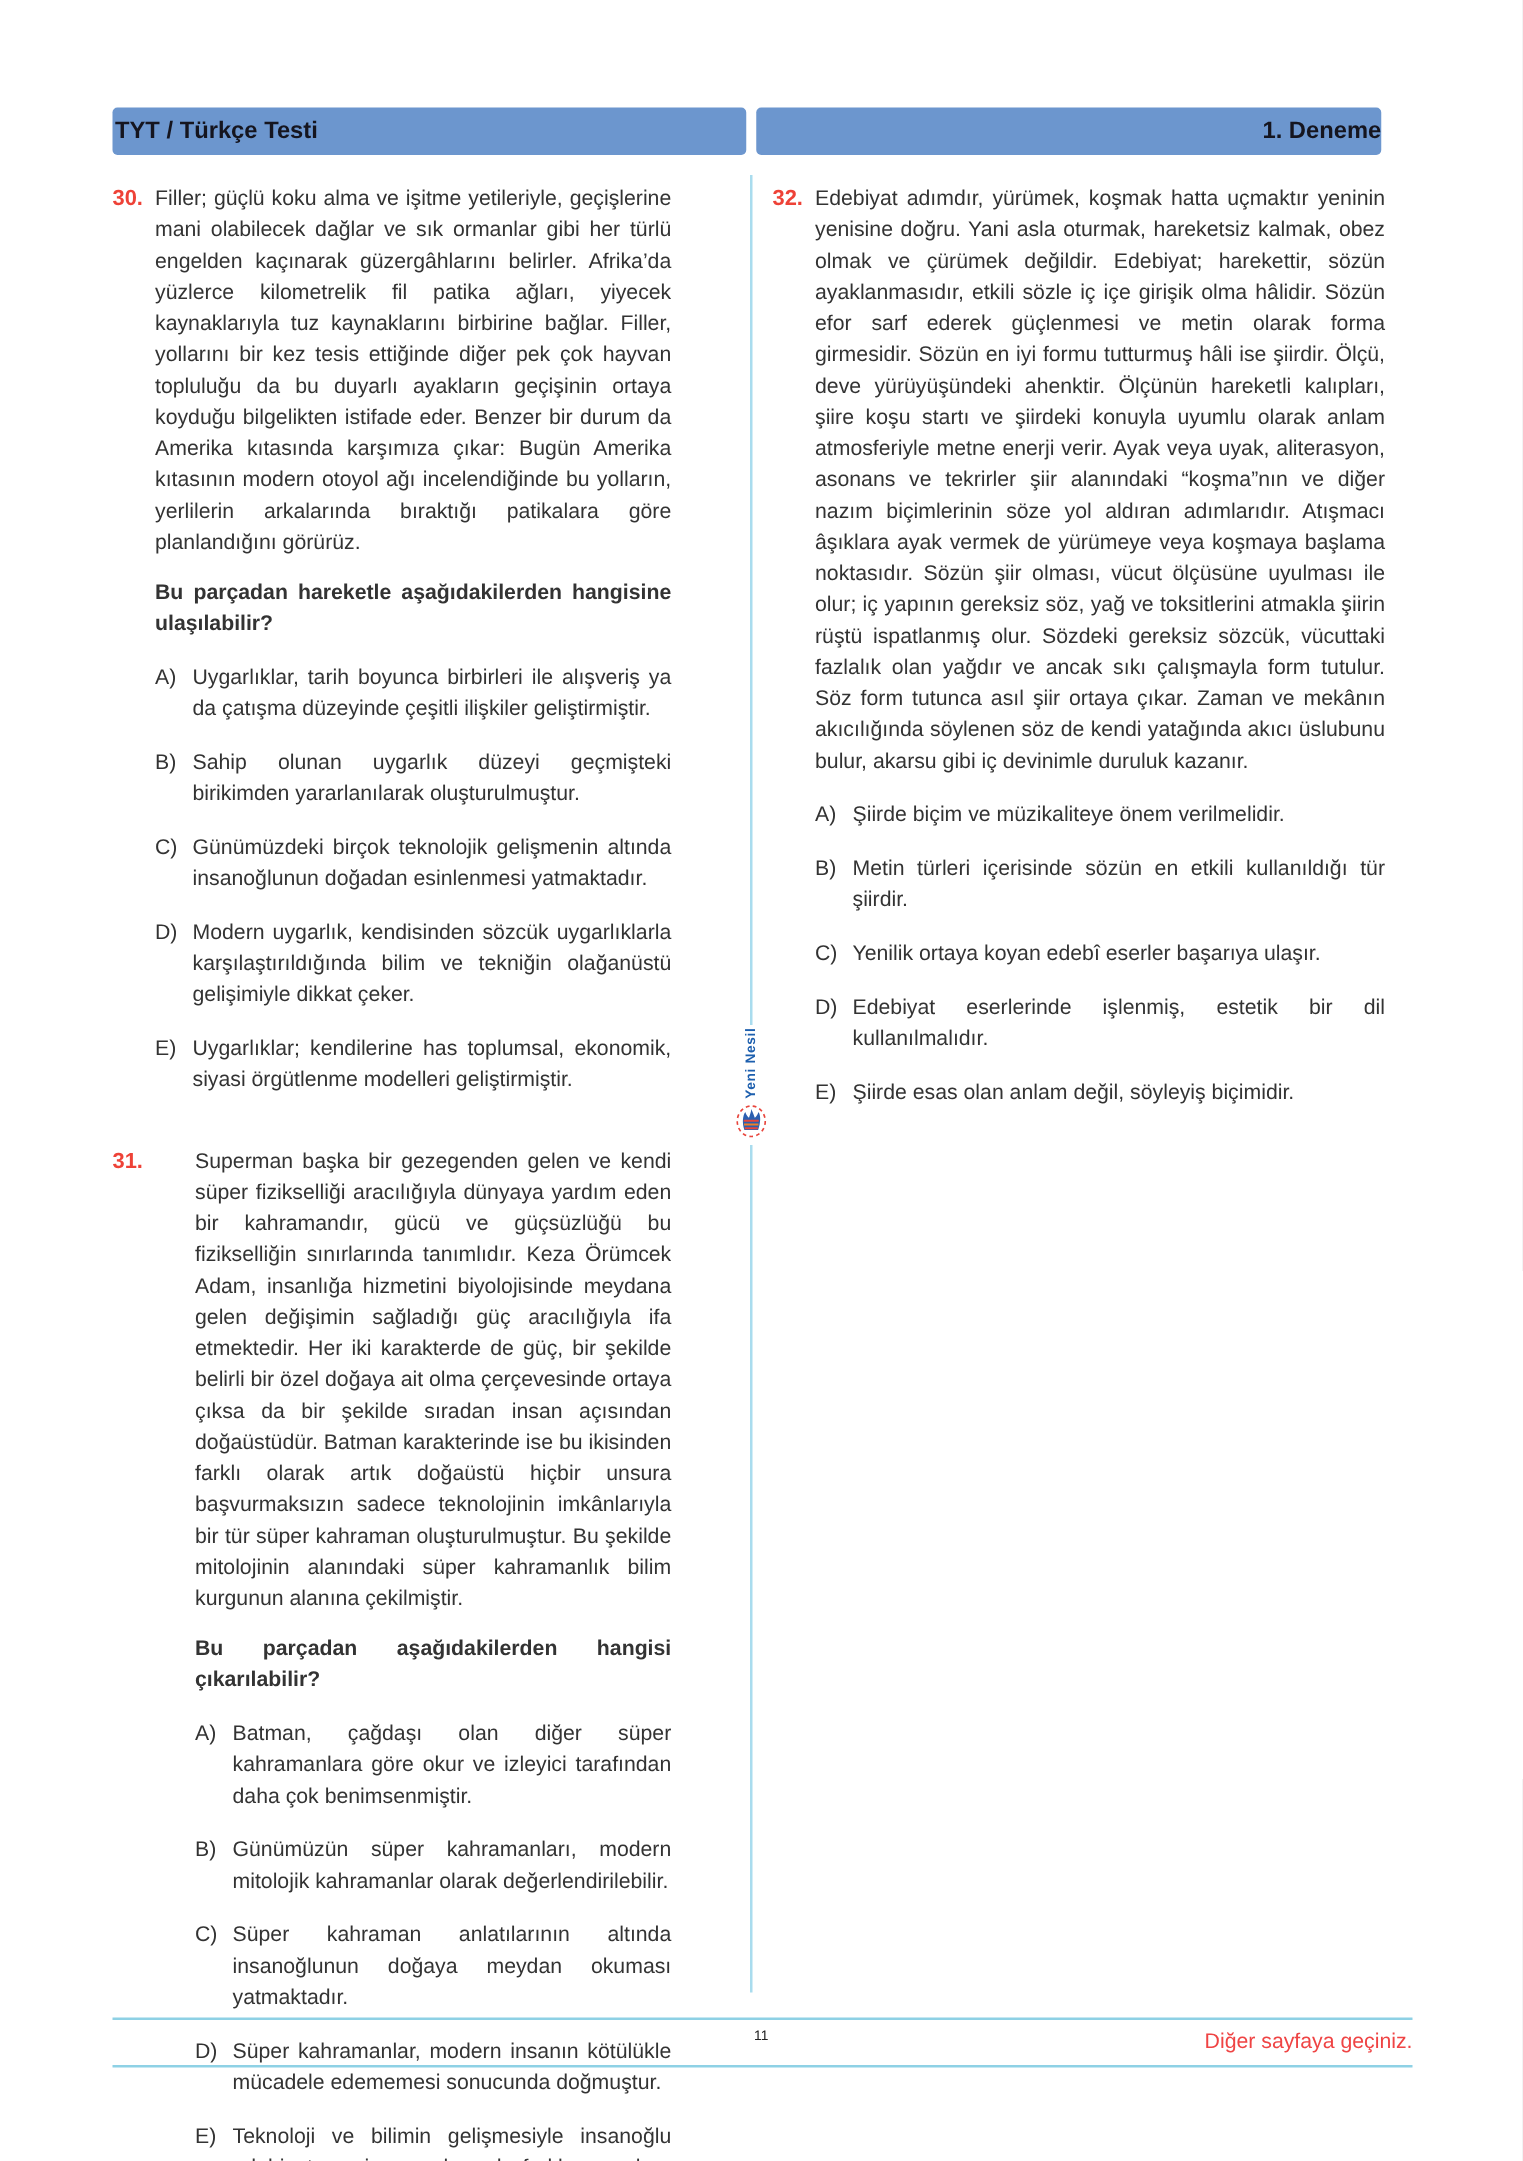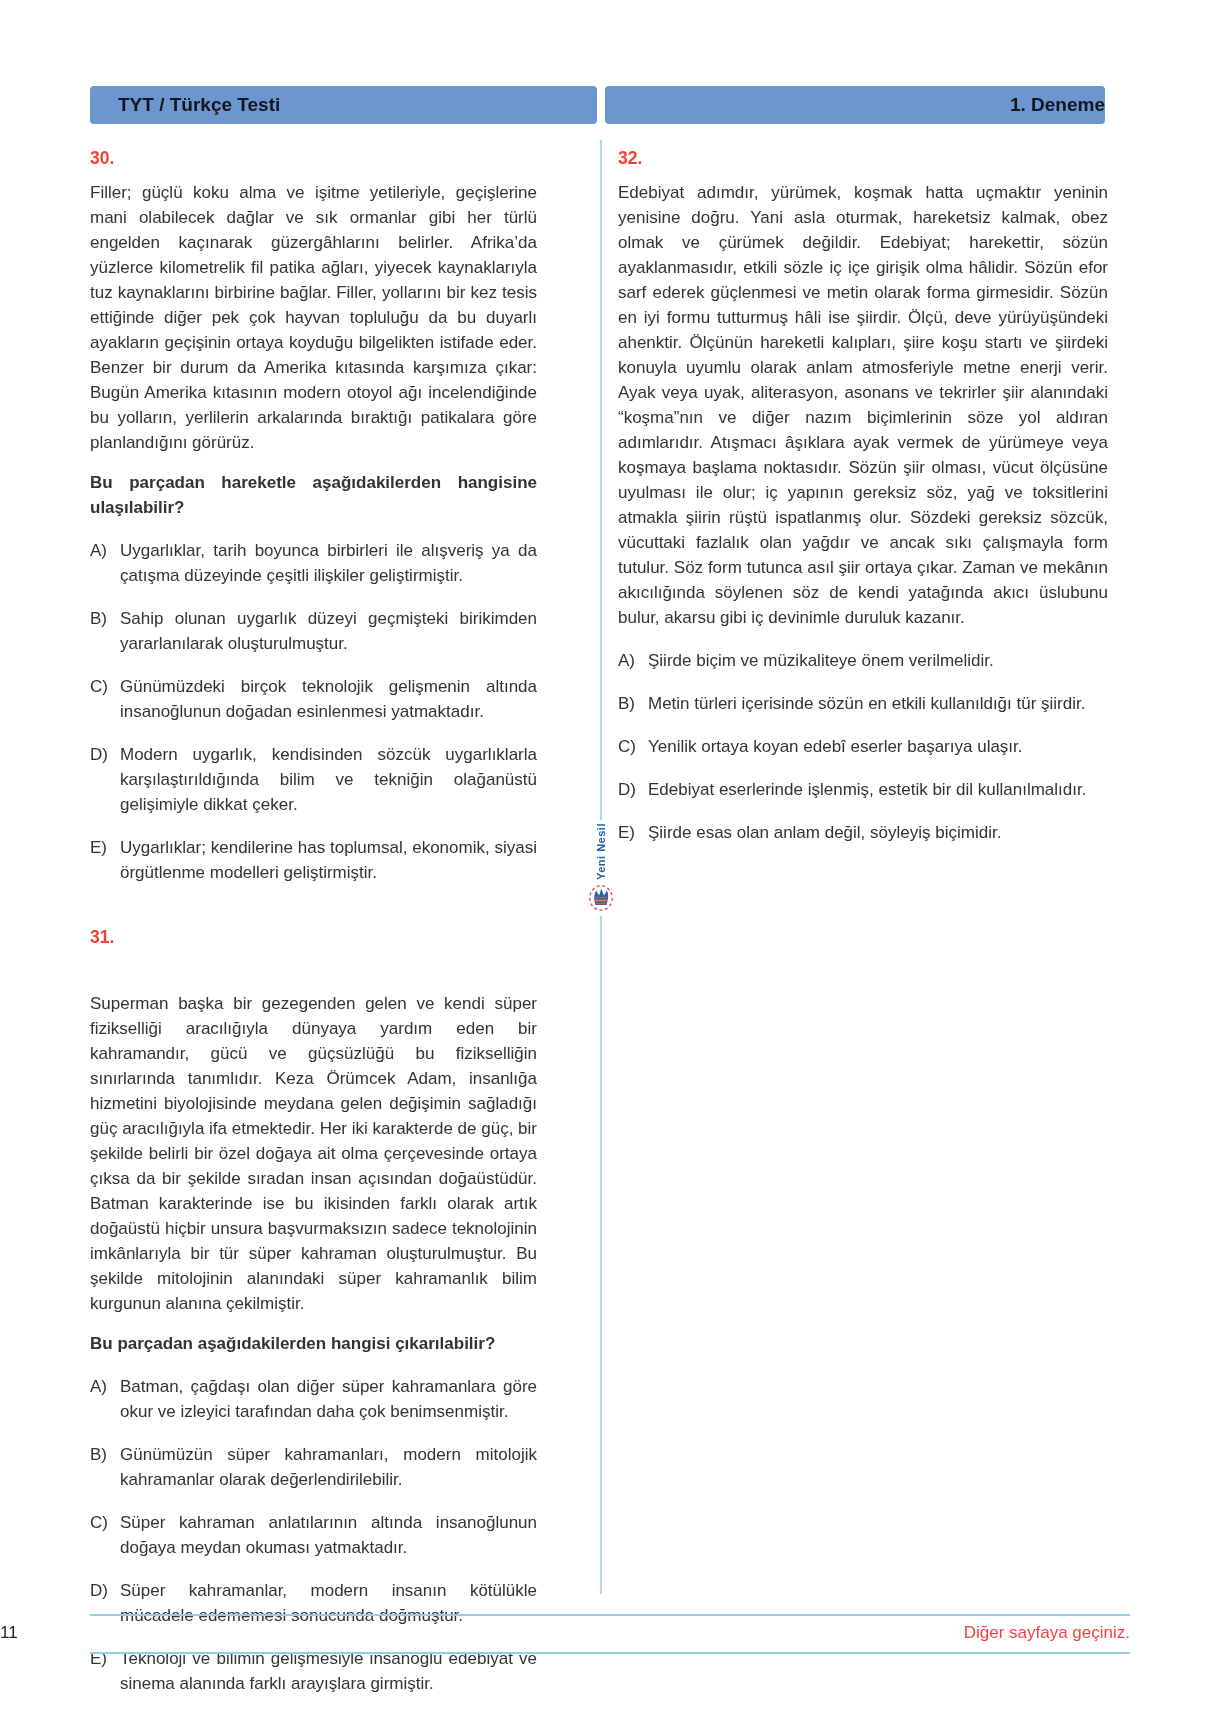--- a/index.html
+++ b/index.html
@@ -12,27 +12,27 @@
     margin:0 auto;
     overflow:hidden;
   }
   
   .bar{
     position:absolute;top:86px;height:38px;
     background:#6c96ce;border-radius:4px;
     display:flex;align-items:center;
     font-size:19px;font-weight:bold;color:#15151f;
   }
-  .bar-left{left:90px;width:507px;padding-left:28px;box-sizing:border-box;}
+  .bar-left{left:90px;width:507px;padding-left:2px;box-sizing:border-box;}
   .bar-right{left:605px;width:500px;justify-content:flex-end;box-sizing:border-box;}
   
   .col{position:absolute;top:146px;font-size:17px;line-height:25px;}
   .col-left{left:90px;width:447px;}
   .col-right{left:618px;width:490px;}
-  .question{display:flex;flex-direction:column;}
+  .question{display:flex;}
   .question + .question{margin-top:40px;gap:32px;}
   .qnum{
     flex:0 0 34px;width:34px;
     color:#ee4237;font-weight:bold;font-size:17.5px;
   }
   .qbody{flex:1;min-width:0;}
   .passage{margin:0;text-align:justify;}
   .stem{margin:15px 0 7px 0;font-weight:bold;text-align:justify;}
   .stem .ul{text-decoration:underline;text-underline-offset:3px;}
   .option{display:flex;margin-top:18px;}
@@ -51,21 +51,21 @@
     font-size:11px;font-weight:bold;letter-spacing:.5px;
     color:#1d5fae;white-space:nowrap;height:62px;
   }
   .brand-icon{margin-top:4px;}
   
   .foot-line{position:absolute;left:90px;width:1040px;height:2px;background:#8ed1e5;}
   .foot-line-top{top:1614px;}
   .foot-line-bottom{top:1652px;}
   .page-number{
     position:absolute;top:1623px;left:0;width:1218px;
-    font-size:17px;color:#222;
+    text-align:center;font-size:11px;color:#222;
   }
   .foot-note{
     position:absolute;top:1623px;right:88px;
     font-size:17px;color:#ef4444;
   }
 </style>
 </head>
 <body>
 
 <div class="page">

